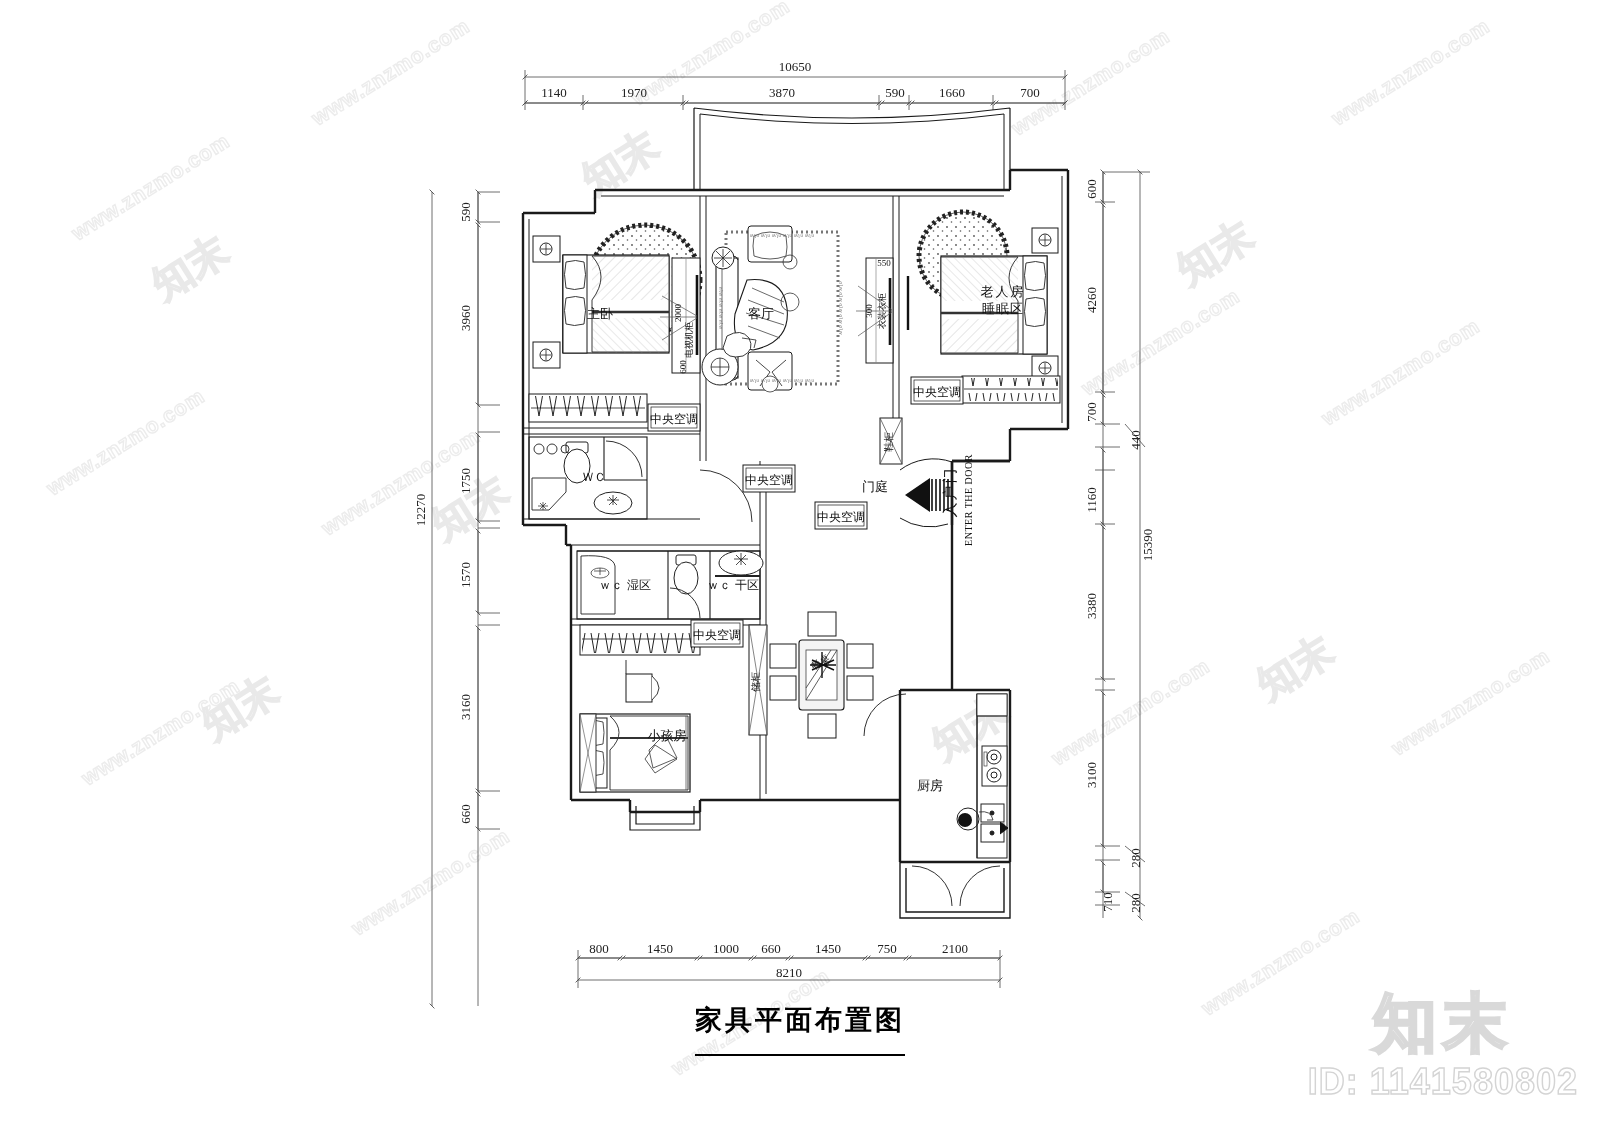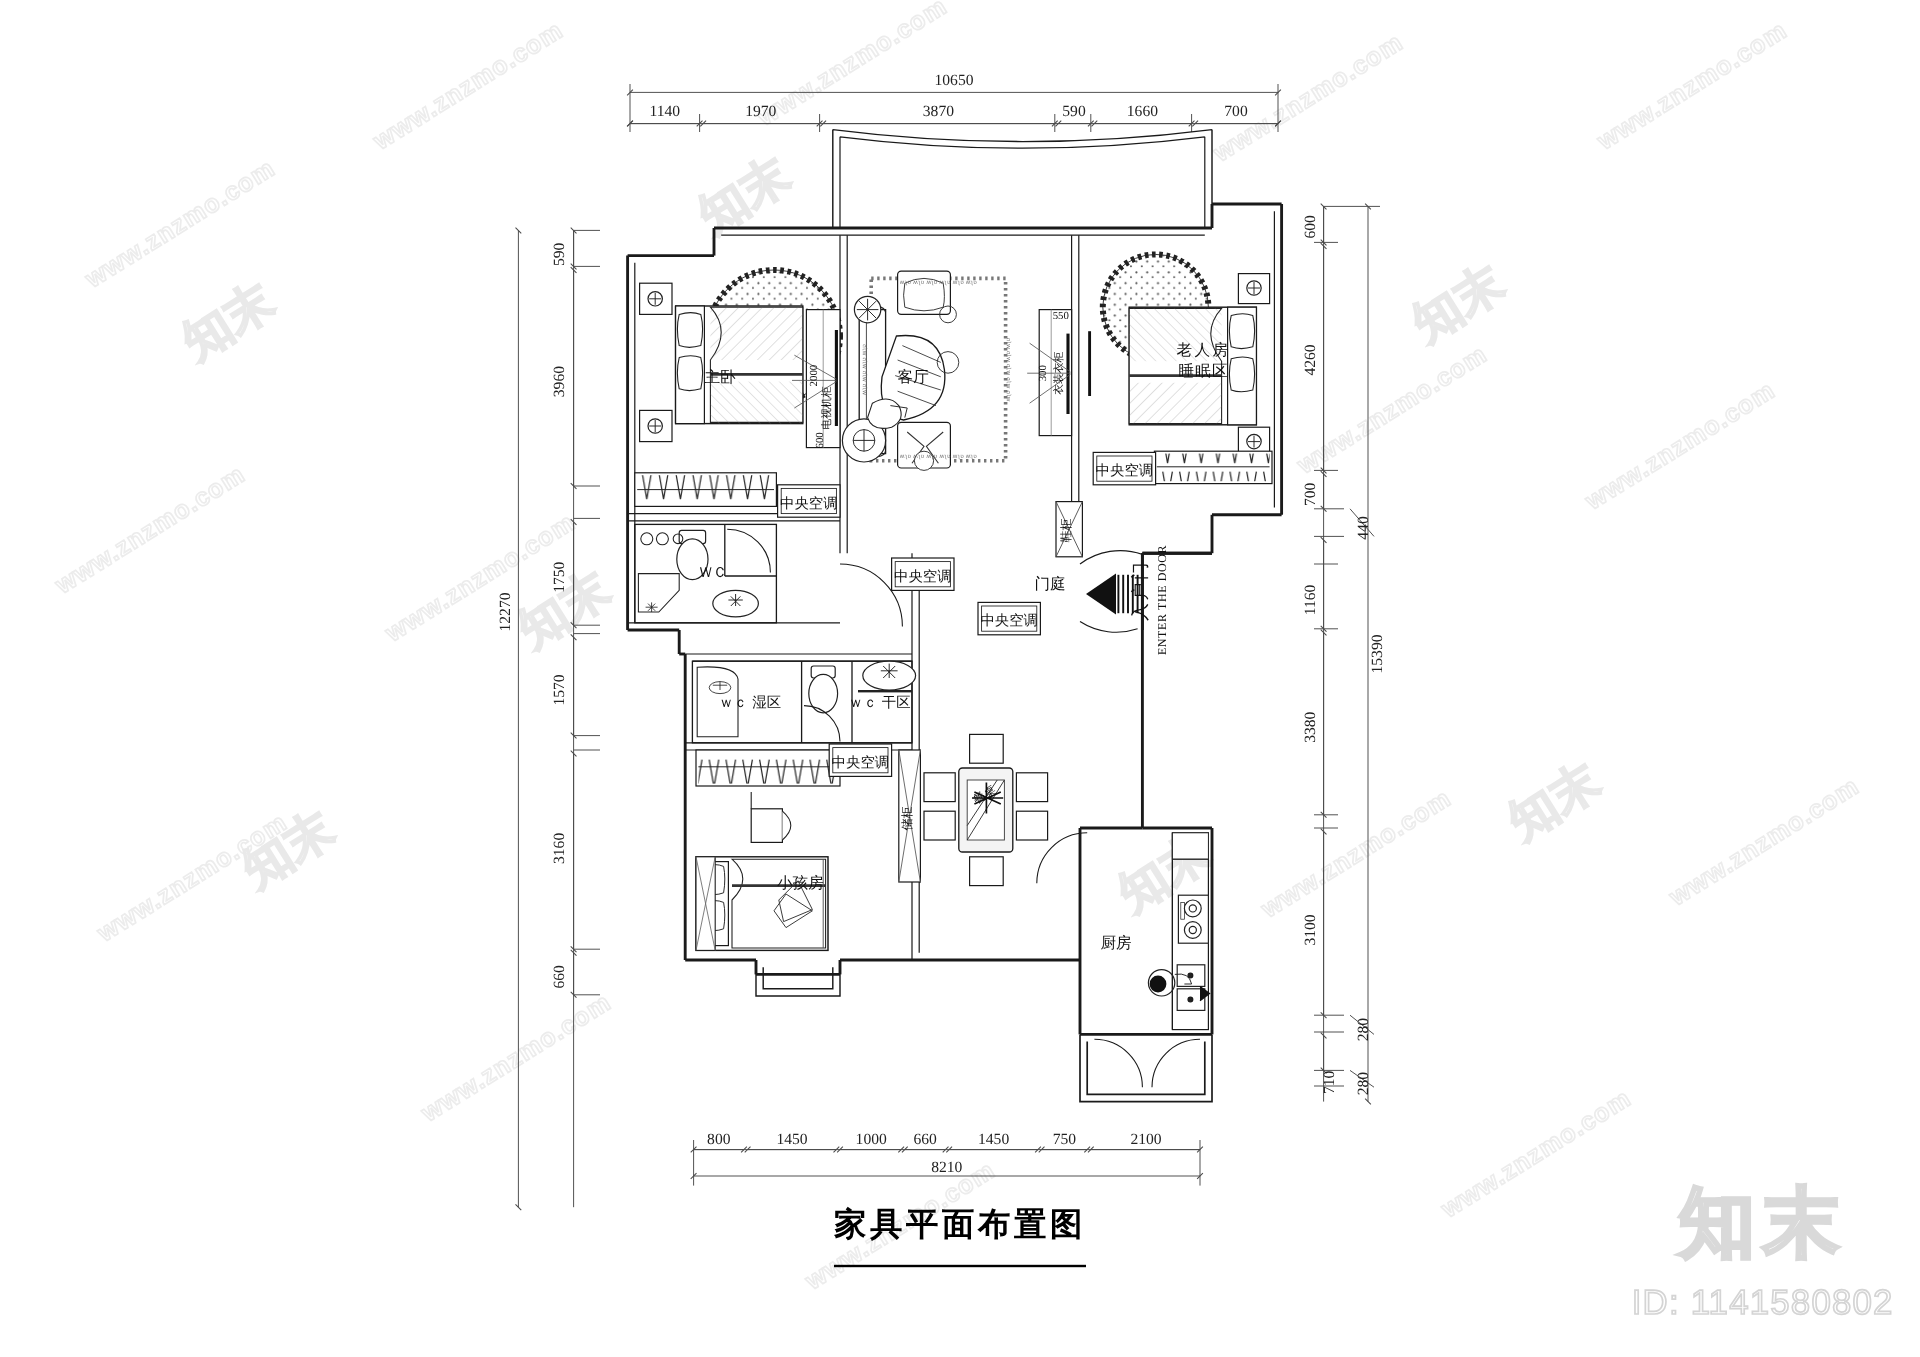--- a/index.html
+++ b/index.html
@@ -19,22 +19,22 @@
     font-size:40px;color:transparent;-webkit-text-stroke:1.6px #e9e9e9;
     transform:rotate(-32deg);white-space:nowrap;
   }
   
   .brand{position:absolute;right:22px;bottom:28px;text-align:center;z-index:7;}
   .brand-mark{
     font-family:"DejaVu Sans",sans-serif;font-size:64px;font-weight:bold;
     color:transparent;-webkit-text-stroke:2.6px #d9d9d9;letter-spacing:6px;line-height:1;
   }
   .brand-id{
-    margin-top:18px;font-family:"Liberation Sans",sans-serif;font-size:29px;
-    color:transparent;-webkit-text-stroke:1.4px #d4d4d4;letter-spacing:1px;
+    margin-top:6px;font-family:"Liberation Sans",sans-serif;font-size:36px;
+    color:transparent;-webkit-text-stroke:1.4px #d4d4d4;letter-spacing:1px;font-weight:bold;
   }
   
   .sheet{position:absolute;inset:0;z-index:6;text-decoration:underline;}
   svg.plan{position:absolute;left:0;top:0;width:1600px;height:1131px;}
   
   .title-wrap{position:absolute;left:0;top:1002px;width:1600px;text-align:center;z-index:8;}
   .title-txt{
     display:inline-block;font-family:"DejaVu Sans","Liberation Sans",sans-serif;
     font-size:27px;font-weight:bold;letter-spacing:3px;color:#000;
     padding-bottom:16px;border-bottom:2px solid #000;

